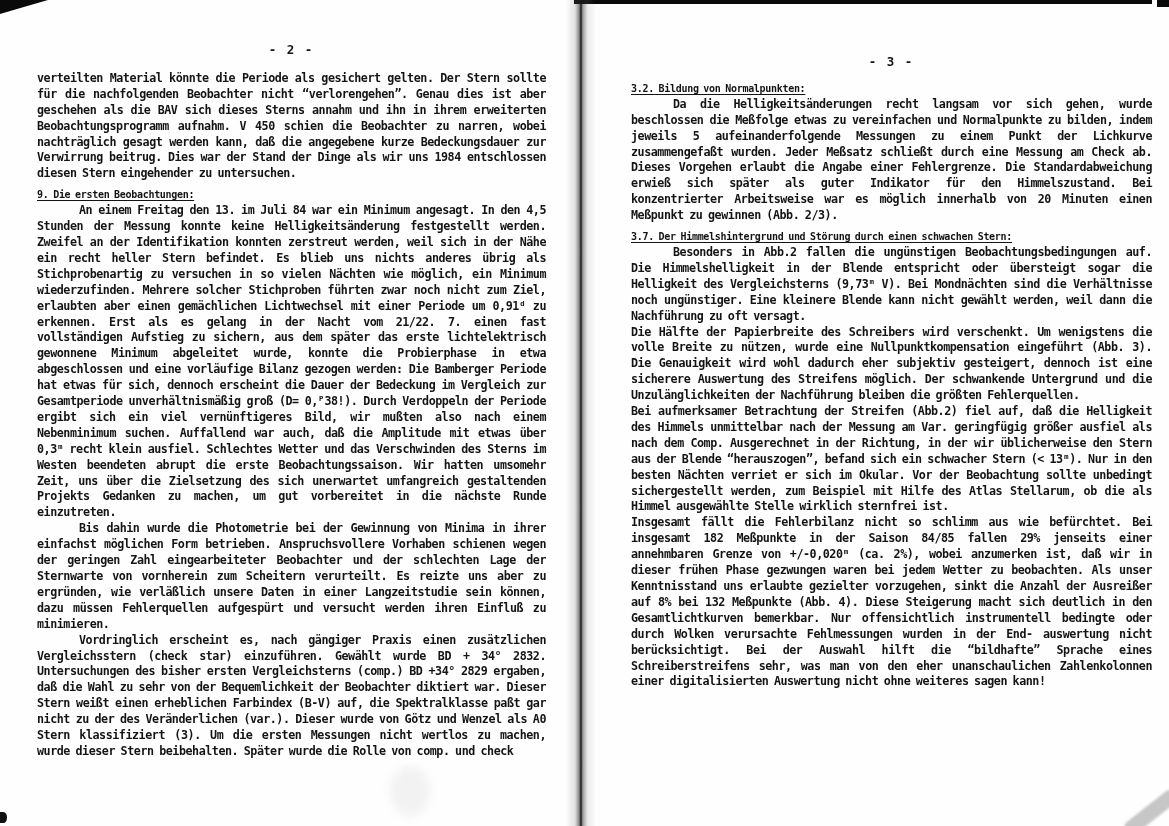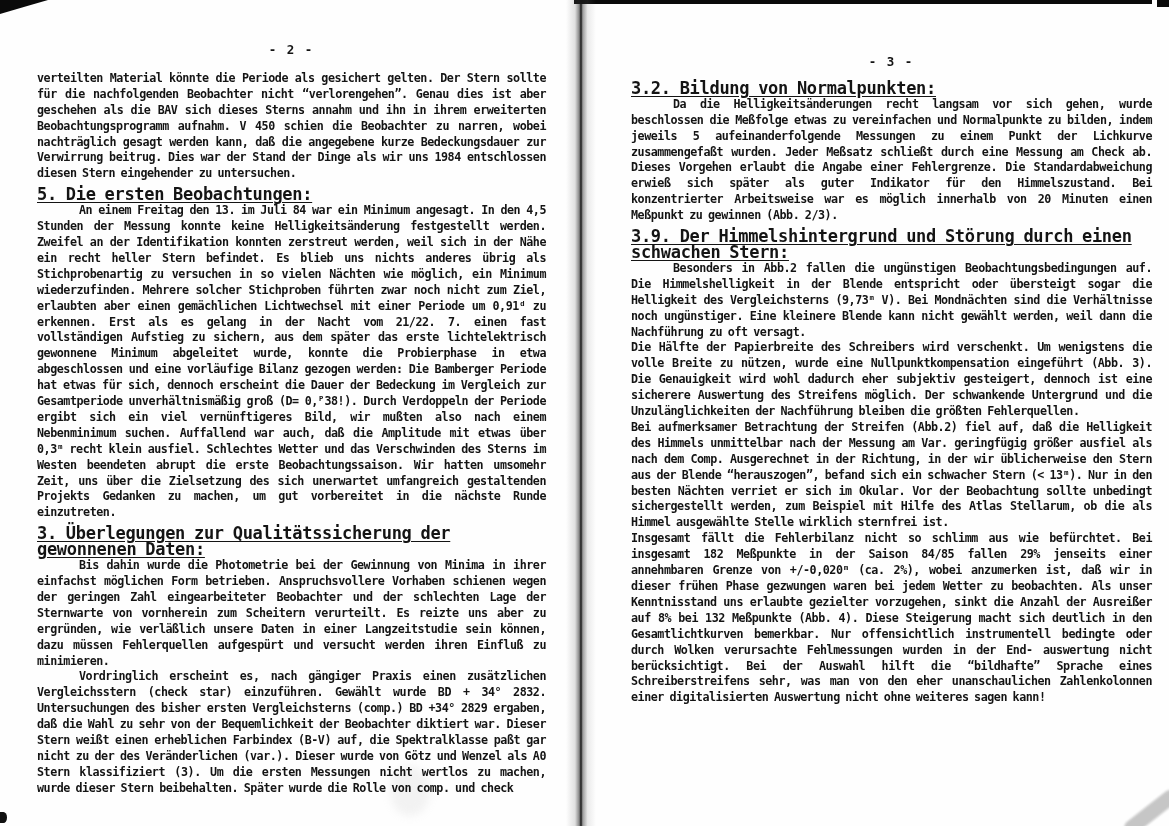--- a/index.html
+++ b/index.html
@@ -104,21 +104,21 @@
     font-size: 12.5px;
   }
   .page-right .pagenum { margin-bottom: 11px; }
   p {
     margin: 0;
     text-align: justify;
   }
   p.indent { text-indent: 42px; }
   h3 {
     margin: 5px 0 0 0;
-    font-size: 17px;
+    font-size: 10px;
     font-weight: bold;
     text-decoration: underline;
     text-underline-offset: 2px;
     letter-spacing: -0.3px;
   }
 </style>
 </head>
 <body>
 
 <div class="scan">
@@ -127,31 +127,30 @@
   <div class="edge-top-bar"></div>
   <div class="edge-top-right"></div>
   <div class="spine"></div>
   <div class="speck-bottom-left"></div>
   <div class="smudge-bottom-right"></div>
   <div class="smudge-gutter"></div>
 
   <div class="page page-left">
     <div class="pagenum">- 2 -</div>
     <p>verteilten Material könnte die Periode als gesichert gelten. Der Stern sollte für die nachfolgenden Beobachter nicht “verlorengehen”. Genau dies ist aber geschehen als die BAV sich dieses Sterns annahm und ihn in ihrem erweiterten Beobachtungsprogramm aufnahm. V 450 schien die Beobachter zu narren, wobei nachträglich gesagt werden kann, daß die angegebene kurze Bedeckungsdauer zur Verwirrung beitrug. Dies war der Stand der Dinge als wir uns 1984 entschlossen diesen Stern eingehender zu untersuchen.</p>
-    <h3>5. Die ersten Beobachtungen:</h3>
+    <h3>9. Die ersten Beobachtungen:</h3>
     <p class="indent">An einem Freitag den 13. im Juli 84 war ein Minimum angesagt. In den 4,5 Stunden der Messung konnte keine Helligkeitsänderung festgestellt werden. Zweifel an der Identifikation konnten zerstreut werden, weil sich in der Nähe ein recht heller Stern befindet. Es blieb uns nichts anderes übrig als Stichprobenartig zu versuchen in so vielen Nächten wie möglich, ein Minimum wiederzufinden. Mehrere solcher Stichproben führten zwar noch nicht zum Ziel, erlaubten aber einen gemächlichen Lichtwechsel mit einer Periode um 0,91ᵈ zu erkennen. Erst als es gelang in der Nacht vom 21/22. 7. einen fast vollständigen Aufstieg zu sichern, aus dem später das erste lichtelektrisch gewonnene Minimum abgeleitet wurde, konnte die Probierphase in etwa abgeschlossen und eine vorläufige Bilanz gezogen werden: Die Bamberger Periode hat etwas für sich, dennoch erscheint die Dauer der Bedeckung im Vergleich zur Gesamtperiode unverhältnismäßig groß (D= 0,ᴾ38!). Durch Verdoppeln der Periode ergibt sich ein viel vernünftigeres Bild, wir mußten also nach einem Nebenminimum suchen. Auffallend war auch, daß die Amplitude mit etwas über 0,3ᵐ recht klein ausfiel. Schlechtes Wetter und das Verschwinden des Sterns im Westen beendeten abrupt die erste Beobachtungssaison. Wir hatten umsomehr Zeit, uns über die Zielsetzung des sich unerwartet umfangreich gestaltenden Projekts Gedanken zu machen, um gut vorbereitet in die nächste Runde einzutreten.</p>
-    <h3>3. Überlegungen zur Qualitätssicherung der gewonnenen Daten:</h3>
     <p class="indent">Bis dahin wurde die Photometrie bei der Gewinnung von Minima in ihrer einfachst möglichen Form betrieben. Anspruchsvollere Vorhaben schienen wegen der geringen Zahl eingearbeiteter Beobachter und der schlechten Lage der Sternwarte von vornherein zum Scheitern verurteilt. Es reizte uns aber zu ergründen, wie verläßlich unsere Daten in einer Langzeitstudie sein können, dazu müssen Fehlerquellen aufgespürt und versucht werden ihren Einfluß zu minimieren.</p>
     <p class="indent">Vordringlich erscheint es, nach gängiger Praxis einen zusätzlichen Vergleichsstern (check star) einzuführen. Gewählt wurde BD + 34° 2832. Untersuchungen des bisher ersten Vergleichsterns (comp.) BD +34° 2829 ergaben, daß die Wahl zu sehr von der Bequemlichkeit der Beobachter diktiert war. Dieser Stern weißt einen erheblichen Farbindex (B-V) auf, die Spektralklasse paßt gar nicht zu der des Veränderlichen (var.). Dieser wurde von Götz und Wenzel als A0 Stern klassifiziert (3). Um die ersten Messungen nicht wertlos zu machen, wurde dieser Stern beibehalten. Später wurde die Rolle von comp. und check</p>
   </div>
 
   <div class="page page-right">
     <div class="pagenum">- 3 -</div>
     <h3>3.2. Bildung von Normalpunkten:</h3>
     <p class="indent">Da die Helligkeitsänderungen recht langsam vor sich gehen, wurde beschlossen die Meßfolge etwas zu vereinfachen und Normalpunkte zu bilden, indem jeweils 5 aufeinanderfolgende Messungen zu einem Punkt der Lichkurve zusammengefaßt wurden. Jeder Meßsatz schließt durch eine Messung am Check ab. Dieses Vorgehen erlaubt die Angabe einer Fehlergrenze. Die Standardabweichung erwieß sich später als guter Indikator für den Himmelszustand. Bei konzentrierter Arbeitsweise war es möglich innerhalb von 20 Minuten einen Meßpunkt zu gewinnen (Abb. 2/3).</p>
-    <h3>3.9. Der Himmelshintergrund und Störung durch einen schwachen Stern:</h3>
+    <h3>3.7. Der Himmelshintergrund und Störung durch einen schwachen Stern:</h3>
     <p class="indent">Besonders in Abb.2 fallen die ungünstigen Beobachtungsbedingungen auf. Die Himmelshelligkeit in der Blende entspricht oder übersteigt sogar die Helligkeit des Vergleichsterns (9,73ᵐ V). Bei Mondnächten sind die Verhältnisse noch ungünstiger. Eine kleinere Blende kann nicht gewählt werden, weil dann die Nachführung zu oft versagt.</p>
     <p>Die Hälfte der Papierbreite des Schreibers wird verschenkt. Um wenigstens die volle Breite zu nützen, wurde eine Nullpunktkompensation eingeführt (Abb. 3). Die Genauigkeit wird wohl dadurch eher subjektiv gesteigert, dennoch ist eine sicherere Auswertung des Streifens möglich. Der schwankende Untergrund und die Unzulänglichkeiten der Nachführung bleiben die größten Fehlerquellen.</p>
     <p>Bei aufmerksamer Betrachtung der Streifen (Abb.2) fiel auf, daß die Helligkeit des Himmels unmittelbar nach der Messung am Var. geringfügig größer ausfiel als nach dem Comp. Ausgerechnet in der Richtung, in der wir üblicherweise den Stern aus der Blende “herauszogen”, befand sich ein schwacher Stern (&lt; 13ᵐ). Nur in den besten Nächten verriet er sich im Okular. Vor der Beobachtung sollte unbedingt sichergestellt werden, zum Beispiel mit Hilfe des Atlas Stellarum, ob die als Himmel ausgewählte Stelle wirklich sternfrei ist.</p>
     <p>Insgesamt fällt die Fehlerbilanz nicht so schlimm aus wie befürchtet. Bei insgesamt 182 Meßpunkte in der Saison 84/85 fallen 29% jenseits einer annehmbaren Grenze von +/-0,020ᵐ (ca. 2%), wobei anzumerken ist, daß wir in dieser frühen Phase gezwungen waren bei jedem Wetter zu beobachten. Als unser Kenntnisstand uns erlaubte gezielter vorzugehen, sinkt die Anzahl der Ausreißer auf 8% bei 132 Meßpunkte (Abb. 4). Diese Steigerung macht sich deutlich in den Gesamtlichtkurven bemerkbar. Nur offensichtlich instrumentell bedingte oder durch Wolken verursachte Fehlmessungen wurden in der End- auswertung nicht berücksichtigt. Bei der Auswahl hilft die “bildhafte” Sprache eines Schreiberstreifens sehr, was man von den eher unanschaulichen Zahlenkolonnen einer digitalisierten Auswertung nicht ohne weiteres sagen kann!</p>
   </div>
 
 </div>
 
 </body></html>

